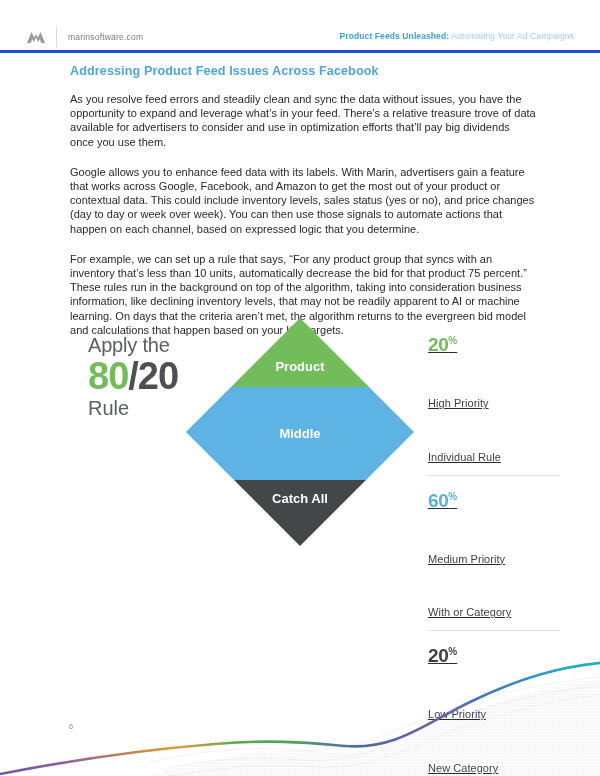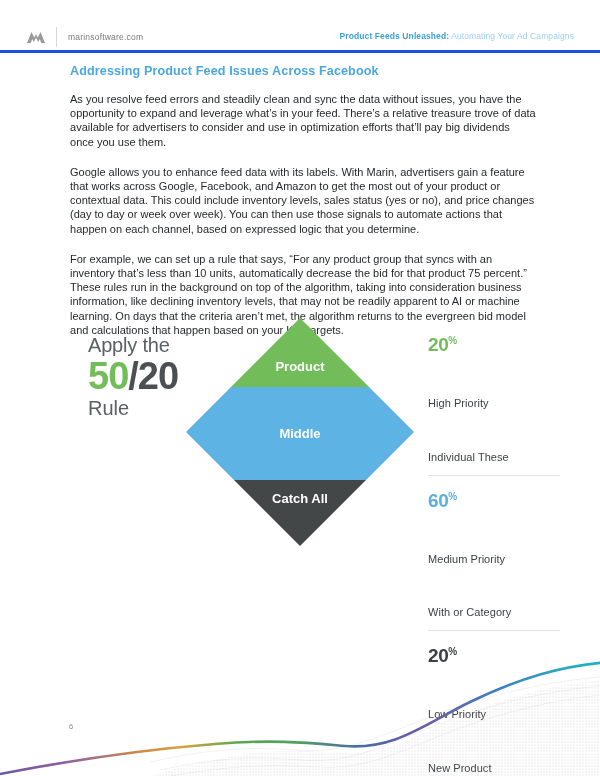--- a/index.html
+++ b/index.html
@@ -69,21 +69,21 @@
   .apply-20{color:#4c5052;}
   .apply-rule{
     font-size:20px;color:#5b6063;line-height:24px;margin-top:-1px;
   }
 
   .diamond-wrap{position:absolute;left:184px;top:0px;width:232px;height:232px;}
   .diamond-svg{display:block;}
 
   
   .stats{position:absolute;left:428px;top:14px;width:140px;}
-  .stat{padding:0 0 0 0;}
+  .stat{padding:0 0 0 0;text-decoration:underline;}
   .stat-num{
     font-weight:bold;font-size:19px;letter-spacing:-.4px;line-height:22px;
   }
   .stat-pct{font-size:10px;font-weight:bold;vertical-align:super;letter-spacing:0;}
   .stat-green{color:#72bc59;}
   .stat-blue{color:#5aafe0;}
   .stat-dark{color:#3c4042;}
   .stat-line{
     font-size:11px;color:#3d4244;line-height:12.6px;letter-spacing:.05px;margin-top:41px;
   }
@@ -120,21 +120,21 @@
   <h1 class="section-title">Addressing Product Feed Issues Across Facebook</h1>
   <p class="para">As you resolve feed errors and steadily clean and sync the data without issues, you have the opportunity to expand and leverage what’s in your feed. There’s a relative treasure trove of data available for advertisers to consider and use in optimization efforts that’ll pay big dividends once you use them.</p>
   <p class="para">Google allows you to enhance feed data with its labels. With Marin, advertisers gain a feature that works across Google, Facebook, and Amazon to get the most out of your product or contextual data. This could include inventory levels, sales status (yes or no), and price changes (day to day or week over week). You can then use those signals to automate actions that happen on each channel, based on expressed logic that you determine.</p>
   <p class="para">For example, we can set up a rule that says, “For any product group that syncs with an inventory that’s less than 10 units, automatically decrease the bid for that product 75 percent.” These rules run in the background on top of the algorithm, taking into consideration business information, like declining inventory levels, that may not be readily apparent to AI or machine learning. On days that the criteria aren’t met, the algorithm returns to the evergreen bid model and calculations that happen based on your KPI targets.</p>
 </div>
 
 <div class="infographic">
 
   <div class="apply-block">
     <div class="apply-top">Apply the</div>
-    <div class="apply-big"><span class="apply-80">50</span><span class="apply-slash">/</span><span class="apply-20">20</span></div>
+    <div class="apply-big"><span class="apply-80">80</span><span class="apply-slash">/</span><span class="apply-20">20</span></div>
     <div class="apply-rule">Rule</div>
   </div>
 
   <div class="diamond-wrap">
     <svg class="diamond-svg" width="232" height="232" viewBox="0 0 232 232">
       <defs>
         <clipPath id="dia">
           <polygon points="116,2 230,116 116,230 2,116"></polygon>
         </clipPath>
       </defs>
@@ -147,37 +147,37 @@
       <text id="lbl-mid" x="116" y="122" text-anchor="middle" fill="#ffffff" font-family="Liberation Sans, sans-serif" font-size="13" font-weight="bold">Middle</text>
       <text id="lbl-bot" x="116" y="187" text-anchor="middle" fill="#ffffff" font-family="Liberation Sans, sans-serif" font-size="13" font-weight="bold">Catch All</text>
     </svg>
   </div>
 
   <div class="stats">
 
     <div class="stat">
       <div class="stat-num stat-green" style="color: rgb(114, 188, 89);"><span>20</span><span class="stat-pct">%</span></div>
       <div class="stat-line">High Priority</div>
-      <div class="stat-line">Individual These</div>
+      <div class="stat-line">Individual Rule</div>
     </div>
 
     <div class="stat-sep"></div>
 
     <div class="stat">
       <div class="stat-num stat-blue" style="color: rgb(90, 175, 224);"><span>60</span><span class="stat-pct">%</span></div>
       <div class="stat-line">Medium Priority</div>
       <div class="stat-line">With or Category</div>
     </div>
 
     <div class="stat-sep"></div>
 
     <div class="stat">
       <div class="stat-num stat-dark" style="color: rgb(60, 64, 66);"><span>20</span><span class="stat-pct">%</span></div>
       <div class="stat-line">Low Priority</div>
-      <div class="stat-line">New Product</div>
+      <div class="stat-line">New Category</div>
       <div class="stat-line">Campaigns</div>
     </div>
 
   </div>
 </div>
 
 <svg class="footer-art" viewBox="0 0 600 140" preserveAspectRatio="none">
   <defs>
     <linearGradient id="waveGrad" x1="0" y1="0" x2="1" y2="0">
       <stop offset="0.00" stop-color="#6b55a5"></stop>

